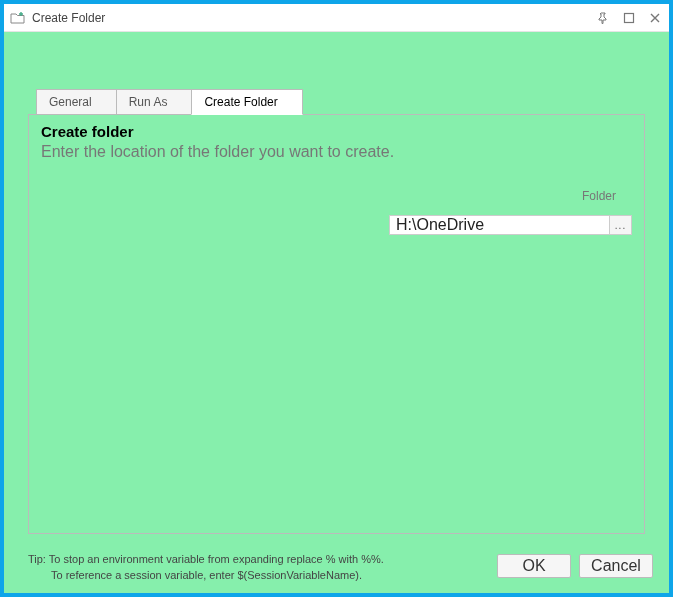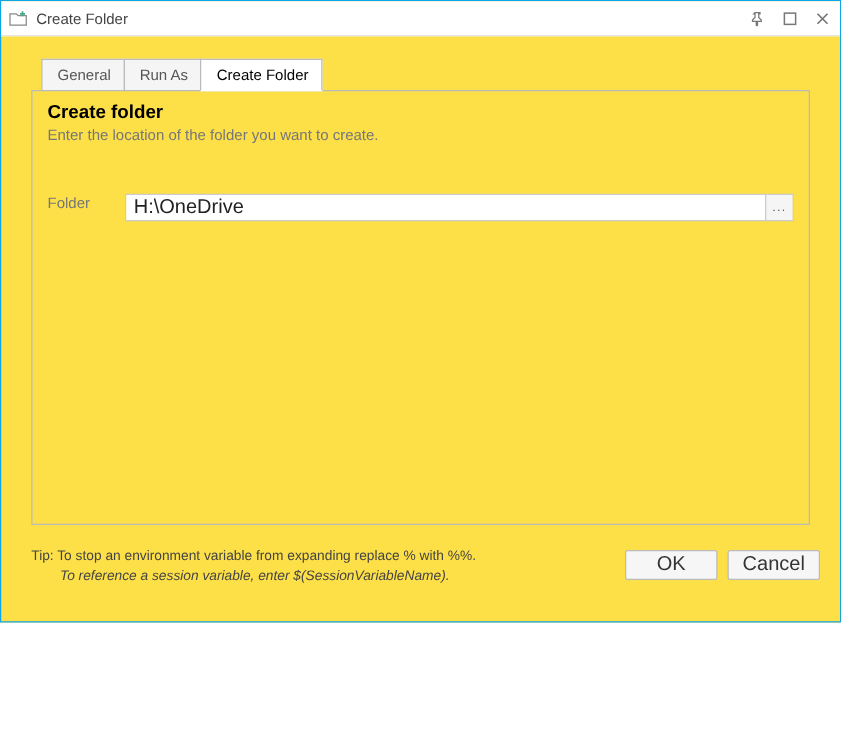--- a/index.html
+++ b/index.html
@@ -10,23 +10,23 @@
     body {
       font-family: "Segoe UI", Tahoma, sans-serif;
       font-size: 12px;
       background: #fff;
       width: 673px;
       height: 605px;
       overflow: hidden;
     }
     .window {
       width: 673px;
-      height: 498px;
-      border: 1px solid #0ea5e9;
-      background: #fde047;
+      height: 597px;
+      border: 4px solid #0ea5e9;
+      background: #86efac;
       display: flex;
       flex-direction: column;
     }
     .titlebar {
       height: 28px;
       display: flex;
       align-items: center;
       padding: 0 6px 0 6px;
       border-bottom: 1px solid #e5e5e5;
       background: #fff;
@@ -68,29 +68,30 @@
       font-weight: bold;
       color: #000;
       margin-bottom: 18px;
     }
     .tabs {
       display: flex;
       align-items: flex-end;
       margin-left: 8px;
     }
     .tab {
-      padding: 5px 10px 5px 12px;
+      padding: 5px 24px 5px 12px;
       border: 1px solid #bbb;
       border-bottom: none;
       background: #f5f5f5;
       color: #555;
       font-size: 12px;
       cursor: pointer;
       margin-right: -1px;
       position: relative;
+      margin-top: 39px;
     }
     .tab.active {
       background: #fff;
       color: #000;
       border-bottom: 1px solid #fff;
       margin-bottom: -1px;
       z-index: 2;
     }
     .panel {
       flex: 1;
@@ -100,28 +101,29 @@
       flex-direction: column;
       overflow: hidden;
     }
     .panel-heading {
       font-size: 15px;
       font-weight: bold;
       color: #000;
       margin-bottom: 3px;
     }
     .panel-sub {
-      font-size: 12px;
+      font-size: 16px;
       color: #777;
-      margin-bottom: 40px;
+      margin-bottom: 28px;
     }
     .form-row {
       display: flex;
-      align-items: flex-start;
+      align-items: flex-end;
       gap: 12px;
+      flex-direction: column;
     }
     .form-label {
       color: #777;
       font-size: 12px;
       width: 50px;
     }
     .input-wrap {
       flex: 1;
       display: flex;
       border: 1px solid #ccc;
@@ -146,32 +148,31 @@
       justify-content: center;
       cursor: pointer;
       color: #555;
       font-size: 10px;
       letter-spacing: 1px;
       user-select: none;
     }
     .footer {
       display: flex;
       align-items: flex-start;
-      padding: 8px 16px 28px 24px;
+      padding: 8px 16px 10px 24px;
       gap: 10px;
     }
     .tip {
       flex: 1;
       font-size: 11px;
       color: #444;
       line-height: 1.4;
     }
     .tip-line2 {
       padding-left: 23px;
-      font-style: italic;
     }
     .footer-buttons {
       display: flex;
       gap: 8px;
       align-items: center;
       margin-top: 2px;
     }
     .btn {
       min-width: 74px;
       height: 24px;

